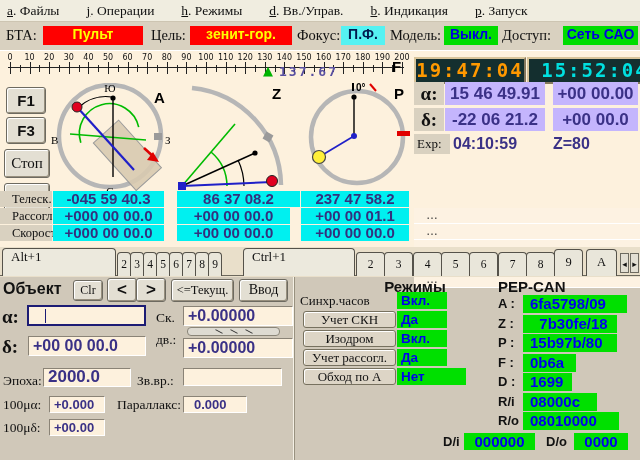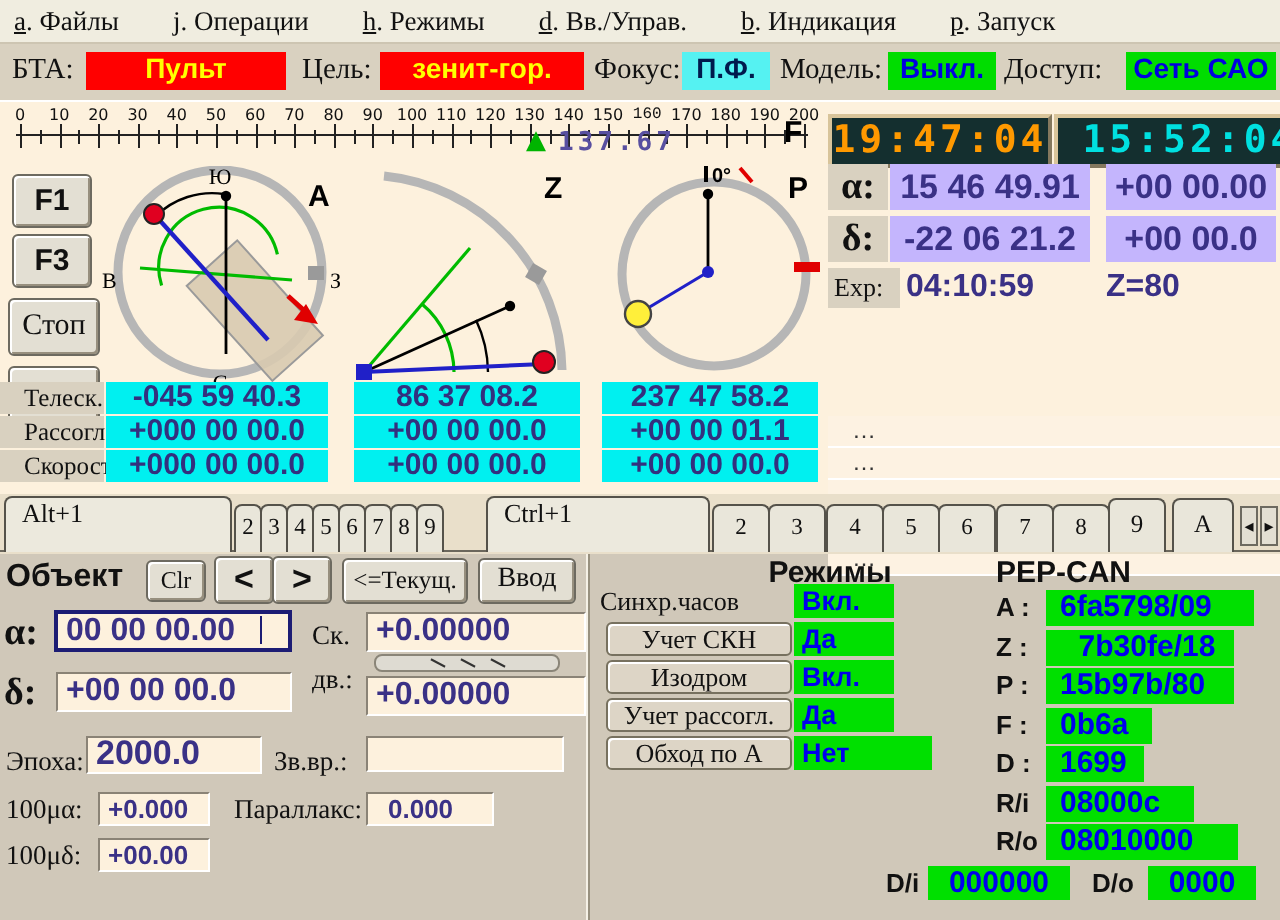--- a/index.html
+++ b/index.html
@@ -172,21 +172,21 @@
         <div class="rtick major" style="left: 256.8px;"></div>
         <div class="rnum" style="left: 247.8px;">130</div>
         <div class="rtick minor" style="left: 266.6px;"></div>
         <div class="rtick major" style="left: 276.4px;"></div>
         <div class="rnum" style="left: 267.4px;">140</div>
         <div class="rtick minor" style="left: 286.2px;"></div>
         <div class="rtick major" style="left: 296px;"></div>
         <div class="rnum" style="left: 287px;">150</div>
         <div class="rtick minor" style="left: 305.8px;"></div>
         <div class="rtick major" style="left: 315.6px;"></div>
-        <div class="rnum" style="left: 306.6px; font-family: Liberation Mono, monospace;">160</div>
+        <div class="rnum" style="left: 306.6px;">160</div>
         <div class="rtick minor" style="left: 325.4px;"></div>
         <div class="rtick major" style="left: 335.2px;"></div>
         <div class="rnum" style="left: 326.2px;">170</div>
         <div class="rtick minor" style="left: 345px;"></div>
         <div class="rtick major" style="left: 354.8px;"></div>
         <div class="rnum" style="left: 345.8px;">180</div>
         <div class="rtick minor" style="left: 364.6px;"></div>
         <div class="rtick major" style="left: 374.4px;"></div>
         <div class="rnum" style="left: 365.4px;">190</div>
         <div class="rtick minor" style="left: 384.2px;"></div>
@@ -251,21 +251,21 @@
       <line x1="52" y1="55" x2="17" y2="76" stroke="#2020c8" stroke-width="1.6"></line>
       <circle cx="52" cy="55" r="3" fill="#2020c8"></circle>
       <circle cx="17" cy="76" r="6.5" fill="#ffef3a" stroke="#444" stroke-width="1.2"></circle>
       <text x="54" y="10" text-anchor="start" style="font:bold 10px 'Liberation Sans',sans-serif">0°</text>
       <text x="92" y="18" class="dlab">P</text>
     </svg>
 
     <div id="valtable">
         <div class="trow-lbl" style="top: 140px;">Телеск.</div>
         <div class="tcell" style="top: 140px; left: 53px; width: 111px;">-045 59 40.3</div>
-        <div class="tcell" style="top: 140px; left: 177px; width: 113px;">86 37 08.2</div>
+        <div class="tcell" style="top: 140px; left: 177px; width: 123px;">86 37 08.2</div>
         <div class="tcell" style="top: 140px; left: 301px; width: 108px;">237 47 58.2</div>
         <div class="trow-lbl" style="top: 157px;">Рассогл.</div>
         <div class="tcell" style="top: 157px; left: 53px; width: 111px;">+000 00 00.0</div>
         <div class="tcell" style="top: 157px; left: 177px; width: 113px;">+00 00 00.0</div>
         <div class="tcell" style="top: 157px; left: 301px; width: 108px;">+00 00 01.1</div>
         <div class="trow-lbl" style="top: 174px;">Скорост.</div>
         <div class="tcell" style="top: 174px; left: 53px; width: 111px;">+000 00 00.0</div>
         <div class="tcell" style="top: 174px; left: 177px; width: 113px;">+00 00 00.0</div>
         <div class="tcell" style="top: 174px; left: 301px; width: 108px;">+00 00 00.0</div>
       </div>
@@ -315,21 +315,21 @@
 
   <div id="objpanel">
     <div class="abs" style="left:3px;top:3px;font:bold 16px 'Liberation Sans',sans-serif">Объект</div>
     <div class="xbtn" style="left:73px;top:3px;width:28px;height:19px;font:12px 'Liberation Serif',serif;line-height:19px">Clr</div>
     <div class="xbtn" style="left:107px;top:1px;width:28px;height:22px;font:bold 17px 'Liberation Sans',sans-serif;line-height:21px">&lt;</div>
     <div class="xbtn" style="left:136px;top:1px;width:28px;height:22px;font:bold 17px 'Liberation Sans',sans-serif;line-height:21px">&gt;</div>
     <div class="xbtn" style="left:171px;top:2px;width:61px;height:21px;font:12.5px 'Liberation Serif',serif;line-height:20px">&lt;=Текущ.</div>
     <div class="xbtn" style="left:239px;top:2px;width:47px;height:21px;font:14px 'Liberation Serif',serif;line-height:20px">Ввод</div>
 
     <div class="abs greek" style="left:2px;top:29px">α:</div>
-    <div id="alpha-input" class="sunken" style="left:27px;top:28px;width:119px;height:21px;line-height:18px"><span>00 00 00.00</span><span class="caret"></span></div>
+    <div id="alpha-input" class="sunken" style="left:27px;top:28px;width:119px;height:21px;line-height:18px"><span class="caret"></span></div>
     <div class="slbl" style="left:156px;top:33px">Ск.</div>
     <div class="sunken" style="left:183px;top:29px;width:110px;height:20px;line-height:18px">+0.00000</div>
     <div id="speed-handle">
         <i></i>
         <i></i>
         <i></i>
       </div>
     <div class="slbl" style="left:156px;top:55px">дв.:</div>
     <div class="abs greek" style="left:2px;top:59px">δ:</div>
     <div class="sunken" style="left:28px;top:59px;width:118px;height:20px;line-height:18px">+00 00 00.0</div>

